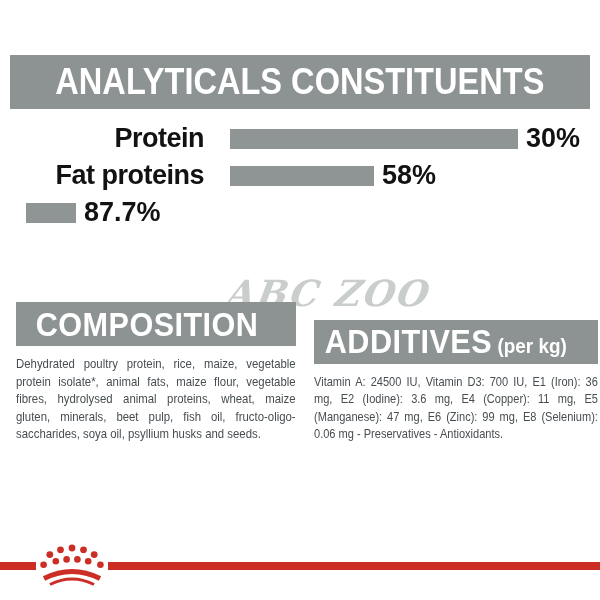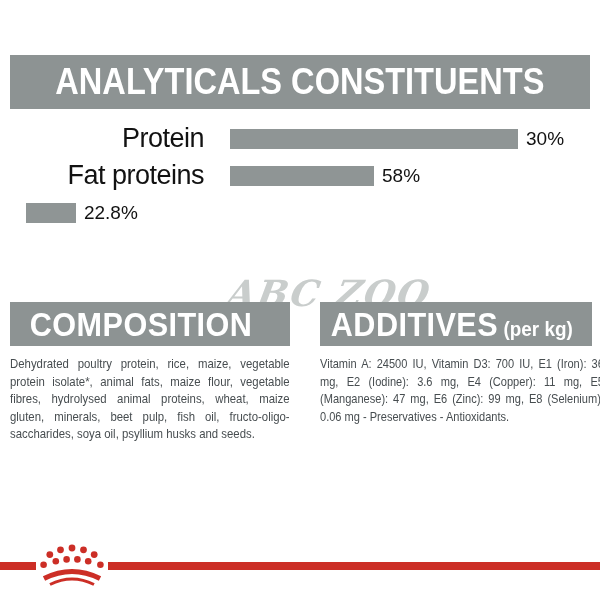--- a/index.html
+++ b/index.html
@@ -22,33 +22,33 @@
   }
   .topbar-text{
     color:#fff;font-weight:bold;font-size:37px;letter-spacing:0px;
     transform:scaleX(0.88);transform-origin:center;white-space:nowrap;
   }
   
   .chart{position:absolute;left:0;top:120px;width:600px;z-index:1;}
   .chart-row{display:flex;align-items:center;height:37px;}
   .chart-label{
     width:204px;flex:none;text-align:right;
-    font-weight:normal;font-size:27px;color:var(--label_text,#121212);
+    font-weight:bold;font-size:27px;color:var(--label_text,#121212);
     letter-spacing:-0.5px;white-space:nowrap;
   }
   .chart-bar{
     margin-left:26px;height:20px;flex:none;
     background:var(--bar_fill,#8f9595);
   }
   .chart-value{
-    margin-left:8px;font-weight:normal;font-size:19px;
+    margin-left:8px;font-weight:bold;font-size:27px;
     color:var(--label_text,#121212);white-space:nowrap;
   }
   
-  .cols{position:absolute;left:10px;top:302px;width:582px;display:flex;gap:30px;z-index:1;}
+  .cols{position:absolute;left:16px;top:302px;width:582px;display:flex;gap:18px;z-index:1;align-items:flex-end;}
   .col-left{width:280px;flex:none;}
   .col-right{flex:1;min-width:0;}
   .section-bar{
     height:44px;background:var(--header_bar,#8d9393);
     display:flex;align-items:center;position:relative;z-index:2;
   }
   .section-bar .bar-text{
     color:#fff;font-weight:bold;padding-left:22px;white-space:nowrap;
     transform:scaleX(0.9);transform-origin:left center;
   }
@@ -85,21 +85,21 @@
       <span class="chart-bar" style="width: 288px; background: rgb(143, 149, 149);"></span>
       <span class="chart-value">30%</span>
     </div>
     <div class="chart-row">
       <span class="chart-label">Fat proteins</span>
       <span class="chart-bar" style="width: 144px; background: rgb(143, 149, 149);"></span>
       <span class="chart-value">58%</span>
     </div>
     <div class="chart-row">
       <span class="chart-bar" style="width: 49.92px; background: rgb(143, 149, 149);"></span>
-      <span class="chart-value">22.8%</span>
+      <span class="chart-value">87.7%</span>
     </div>
   </section>
 
   <section class="cols">
     <div class="col-left">
       <div class="section-bar">
         <span class="bar-text">COMPOSITION</span>
       </div>
       <p class="body-text">Dehydrated poultry protein, rice, maize, vegetable protein isolate*, animal fats, maize flour, vegetable fibres, hydrolysed animal proteins, wheat, maize gluten, minerals, beet pulp, fish oil, fructo-oligo-saccharides, soya oil, psyllium husks and seeds.</p>
     </div>

